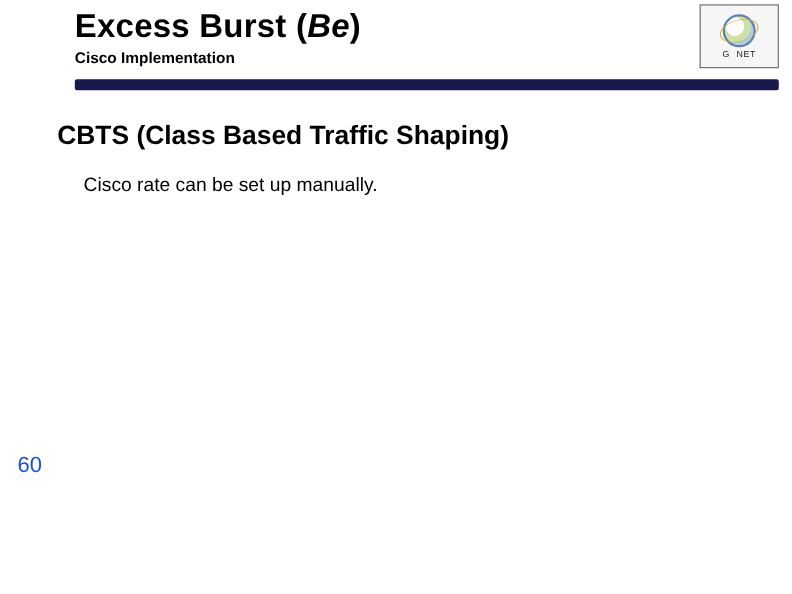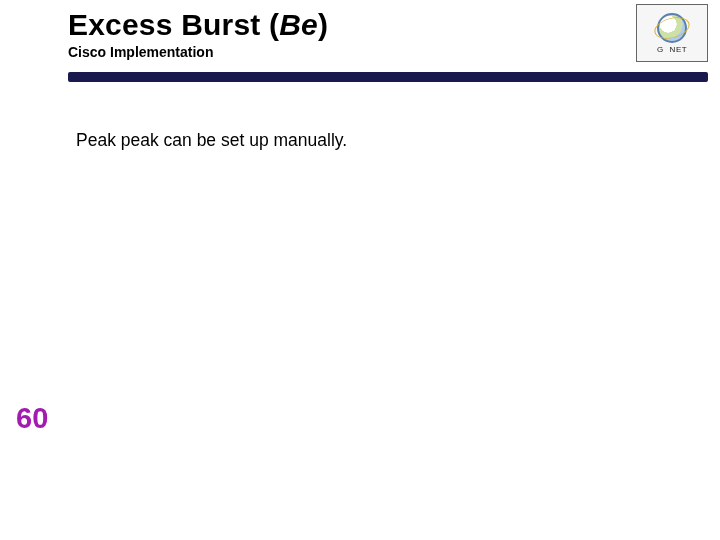--- a/index.html
+++ b/index.html
@@ -15,21 +15,21 @@
   .logo-globe { width: 30px; height: 30px; border: 2px solid #5a80b0; border-radius: 50%; background: radial-gradient(circle at 35% 35%, #fff 0 35%, #cde0a8 36% 60%, #b0cce8 61% 100%); position: relative; }
   .logo-globe::after { content: ""; position: absolute; inset: -5px; border: 1.5px solid #d8b030; border-radius: 50%; transform: rotate(-15deg) scaleY(0.55); }
   .logo-text { font-size: 8px; margin-top: 2px; color: #222; letter-spacing: 0.5px; display: flex; gap: 6px; }
   .content { position: absolute; top: 110px; left: 52px; right: 20px; }
   .section { font-size: 24px; font-weight: bold; margin-bottom: 18px; }
   .para { font-size: 17.5px; line-height: 1.22; margin-left: 24px; margin-right: 10px; }
   .para2 { font-size: 17.5px; margin-left: 24px; margin-top: 20px; }
   .formula { font-size: 26px; font-style: italic; margin: 12px 0 0 112px; font-family: Arial, Helvetica, sans-serif; }
   .formula .v { }
   .formula .sub { font-size: 16px; vertical-align: sub; font-style: italic; }
-  .page-num { position: absolute; left: 16px; bottom: 12px; font-size: 29px; font-weight: bold; color: #a21caf; }
+  .page-num { position: absolute; left: 16px; bottom: 12px; font-size: 20px; font-weight: normal; color: #1d4ed8; }
 </style>
 </head>
 <body>
 
 <div class="slide">
 
   <div class="header">
     <div class="title">
       <span>Excess Burst (</span><span class="be">Be</span><span>)</span>
     </div>
@@ -42,18 +42,19 @@
     <div class="logo-inner">
       <div class="logo-globe"></div>
       <div class="logo-text">
         <span>G</span>
         <span>NET</span>
       </div>
     </div>
   </div>
 
   <div class="content">
-    <div class="para2">Peak peak can be set up manually.</div>
+    <div class="section">CBTS (Class Based Traffic Shaping)</div>
+    <div class="para2">Cisco rate can be set up manually.</div>
   </div>
 
   <div class="page-num">60</div>
 
 </div>
 
 </body></html>

